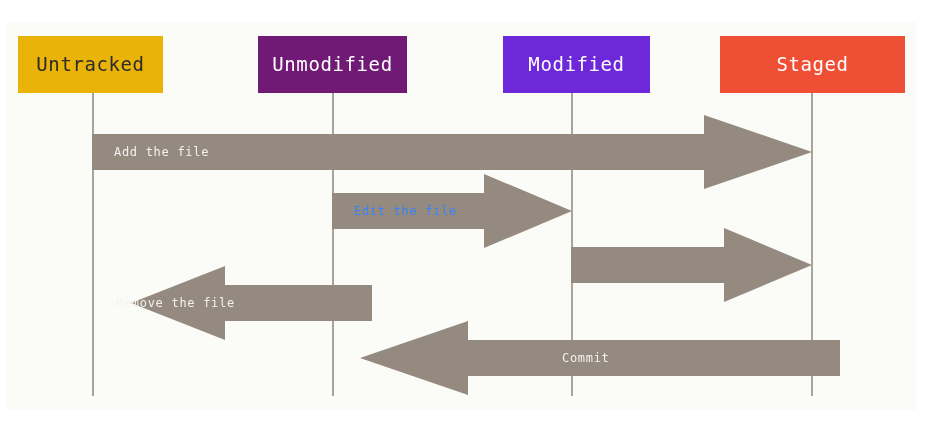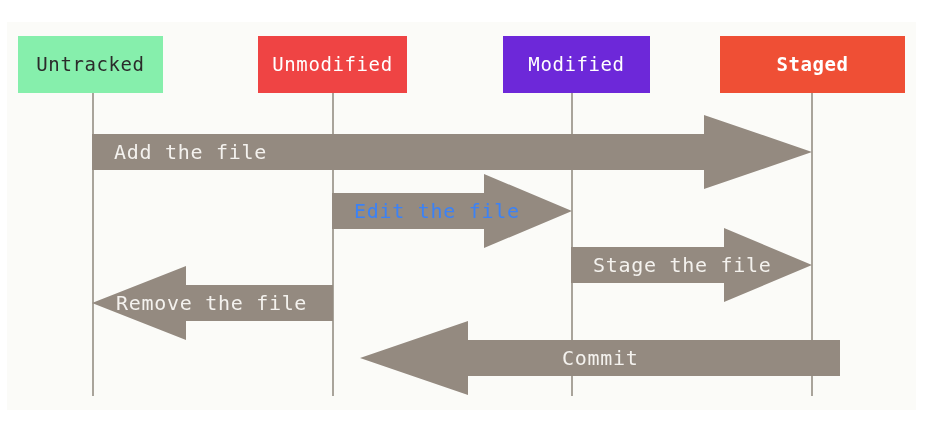--- a/index.html
+++ b/index.html
@@ -48,21 +48,21 @@
   
   .arrow-wrap {
     position: absolute;
   }
   .arrow-wrap svg {
     display: block;
     overflow: visible;
   }
   .arrow-label {
     position: absolute;
-    font-size: 20px;
+    font-size: 12px;
     color: #f4f2ee;
     letter-spacing: 0.7px;
     line-height: 1;
     white-space: nowrap;
     top: 50%;
     transform: translateY(-50%);
   }
 </style>
 </head>
 <body>
@@ -85,43 +85,42 @@
         <div class="arrow-wrap" style="left: 325px; top: 152px; width: 240px; height: 74px;">
           <svg width="240" height="74" viewBox="0 0 240 74">
             <polygon points="0.0,19.0 152.0,19.0 152.0,0.0 240.0,37.0 152.0,74.0 152.0,55.0 0.0,55.0" fill="#948a80"></polygon>
           </svg>
           <span class="arrow-label" style="color: #3b82f6; left: 22px;">Edit the file</span>
         </div>
         <div class="arrow-wrap" style="left: 564px; top: 206px; width: 241px; height: 74px;">
           <svg width="241" height="74" viewBox="0 0 241 74">
             <polygon points="0.0,19.0 153.0,19.0 153.0,0.0 241.0,37.0 153.0,74.0 153.0,55.0 0.0,55.0" fill="#948a80"></polygon>
           </svg>
-          <span class="arrow-label" style="color: rgb(244, 242, 238); left: 22px;">Stage the file</span>
         </div>
-        <div class="arrow-wrap" style="left: 85px; top: 244px; width: 241px; height: 74px;">
+        <div class="arrow-wrap" style="left: 85px; top: 244px; width: 241px; height: 74px; padding-left: 39px;">
           <svg width="241" height="74" viewBox="0 0 241 74">
             <polygon points="241.0,19.0 94.0,19.0 94.0,0.0 0.0,37.0 94.0,74.0 94.0,55.0 241.0,55.0" fill="#948a80"></polygon>
           </svg>
           <span class="arrow-label" style="color: rgb(244, 242, 238); left: 24px;">Remove the file</span>
         </div>
         <div class="arrow-wrap" style="left: 325px; top: 299px; width: 480px; height: 74px; padding-left: 28px;">
           <svg width="480" height="74" viewBox="0 0 480 74">
             <polygon points="480.0,19.0 108.0,19.0 108.0,0.0 0.0,37.0 108.0,74.0 108.0,55.0 480.0,55.0" fill="#948a80"></polygon>
           </svg>
           <span class="arrow-label" style="color: rgb(244, 242, 238); left: 230px;">Commit</span>
         </div>
       </div>
     <div id="boxes">
-        <div class="state-box" style="left: 11px; top: 14px; width: 145px; height: 57px; background: #86efac;">
+        <div class="state-box" style="left: 11px; top: 14px; width: 145px; height: 57px; background: #eab308;">
           <span class="state-label" style="color: rgb(43, 43, 43);">Untracked</span>
         </div>
-        <div class="state-box" style="left: 251px; top: 14px; width: 149px; height: 57px; background: #ef4444;">
+        <div class="state-box" style="left: 251px; top: 14px; width: 149px; height: 57px; background: #701a75;">
           <span class="state-label" style="color: rgb(255, 255, 255);">Unmodified</span>
         </div>
         <div class="state-box" style="left: 496px; top: 14px; width: 147px; height: 57px; background: #6d28d9;">
           <span class="state-label" style="color: rgb(255, 255, 255);">Modified</span>
         </div>
         <div class="state-box" style="left: 713px; top: 14px; width: 185px; height: 57px; background: rgb(239, 79, 53);">
-          <span class="state-label" style="color: rgb(255, 255, 255); font-weight: bold;">Staged</span>
+          <span class="state-label" style="color: rgb(255, 255, 255);">Staged</span>
         </div>
       </div>
   </div>
 </div>
 
 </body></html>

